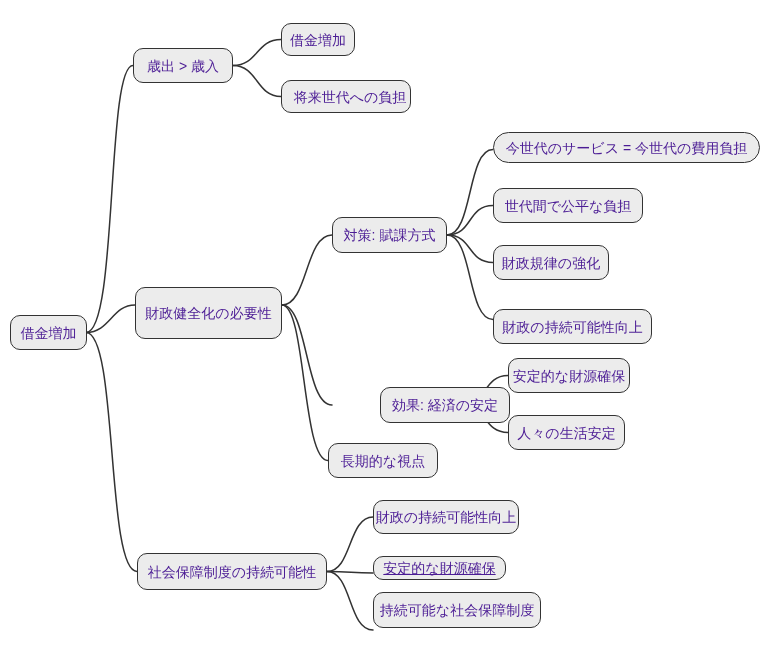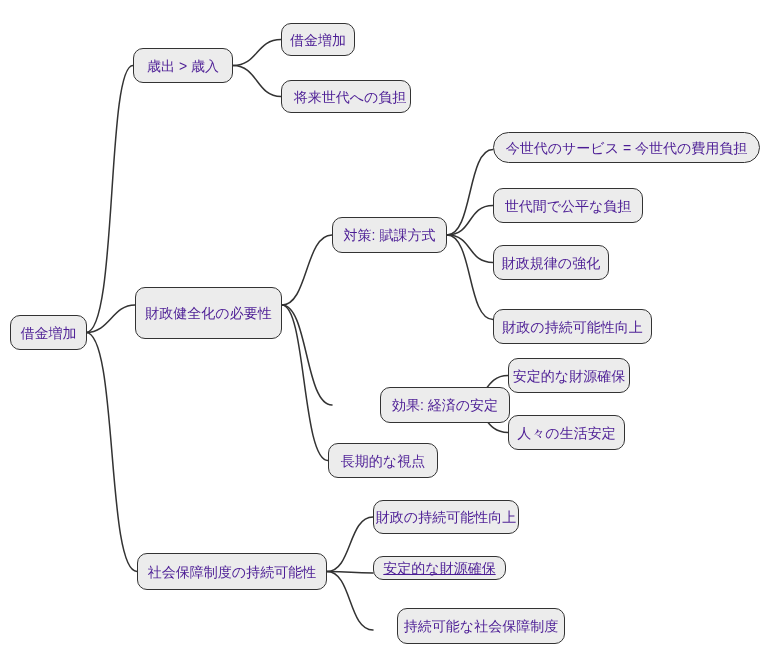--- a/index.html
+++ b/index.html
@@ -96,15 +96,15 @@
   <div class="node" style="left:508px; top:415px; width:117px; height:35px;">人々の生活安定</div>
 
   <div class="node" style="left:328px; top:443px; width:110px; height:35px;">長期的な視点</div>
 
   <div class="node" style="left:137px; top:553px; width:190px; height:37px;">社会保障制度の持続可能性</div>
 
   <div class="node" style="left:373px; top:500px; width:146px; height:34px;">財政の持続可能性向上</div>
 
   <div class="node" style="left:373px; top:556px; width:133px; height:24px;text-decoration:underline;">安定的な財源確保</div>
 
-  <div class="node" style="left:373px; top:608px; width:168px; height:36px;margin-left:24px;">持続可能な社会保障制度</div>
+  <div class="node" style="left:373px; top:592px; width:168px; height:36px;">持続可能な社会保障制度</div>
 
 </div>
 
 </body></html>

